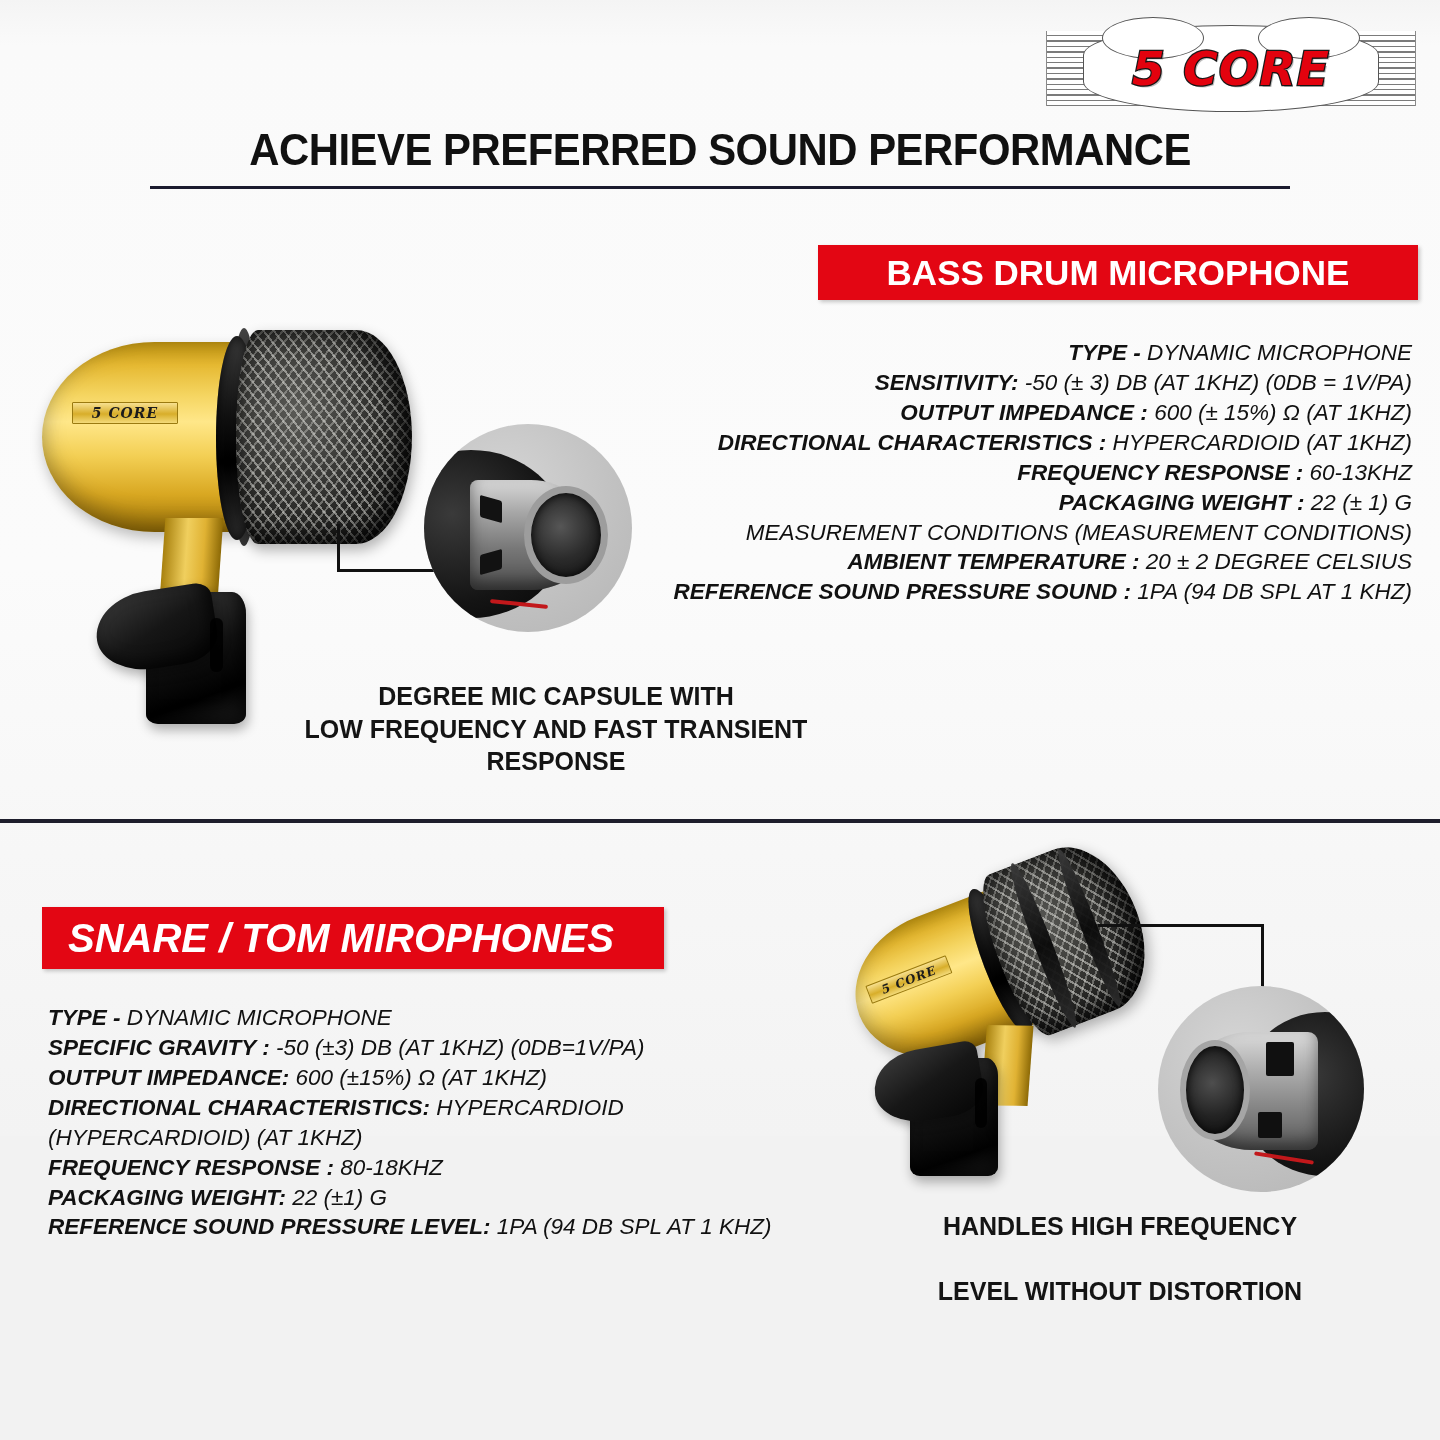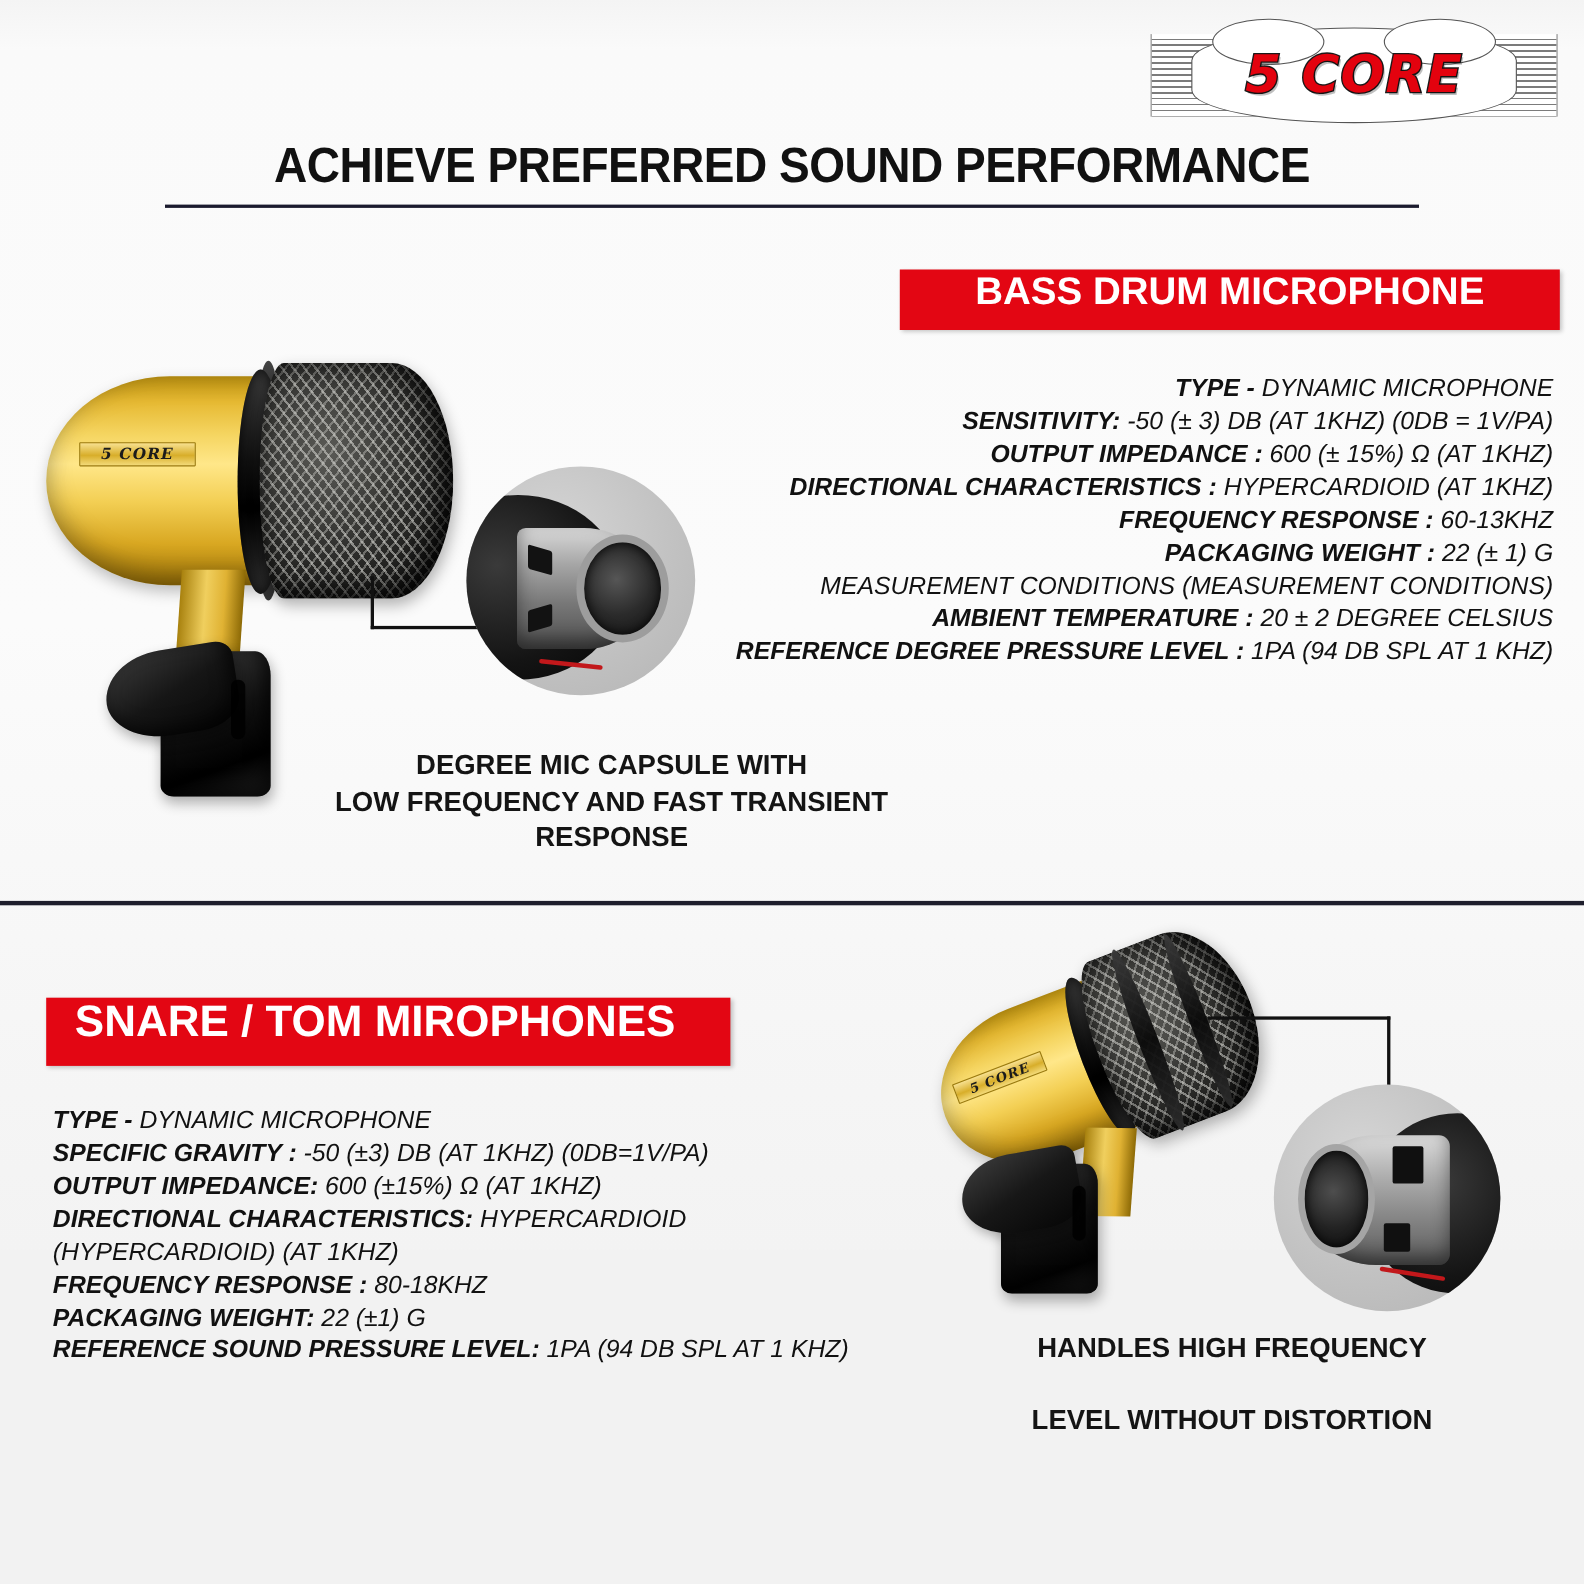--- a/index.html
+++ b/index.html
@@ -74,36 +74,37 @@
   }
   
   .section-divider {
     position:absolute; left:0; top:819px; width:1440px; height:4px;
     background:#1e1e2c;
   }
   
   .banner {
     position:absolute;
     background:#e30613;
-    display:flex; align-items:flex-start;
+    display:flex; align-items:center;
     color:#fff;
     font-family:"Liberation Sans Narrow","Liberation Sans",sans-serif;
     font-weight:bold;
     letter-spacing:0px;
     box-shadow:2px 2px 4px rgba(0,0,0,.22);
   }
   #banner-bass {
     left:818px; top:245px; width:600px; height:55px;
     justify-content:center;
     font-size:35px;
   }
   #banner-snare {
     left:42px; top:907px; width:622px; height:62px;
     padding-left:26px;
     font-size:40px;
+    font-style:italic;
   }
   
   .spec-list {
     position:absolute;
     color:#111;
     line-height:1.33;
     font-style:italic;
   }
   #spec-bass {
     right:28px; top:338px; width:770px;
@@ -341,21 +342,21 @@
 
   <div class="spec-list" id="spec-bass">
       <div class="spec-row"><span class="spec-key">TYPE - </span><span class="spec-val">DYNAMIC MICROPHONE</span></div>
       <div class="spec-row"><span class="spec-key">SENSITIVITY: </span><span class="spec-val">-50 (± 3) DB (AT 1KHZ) (0DB = 1V/PA)</span></div>
       <div class="spec-row"><span class="spec-key">OUTPUT IMPEDANCE : </span><span class="spec-val">600 (± 15%) Ω (AT 1KHZ)</span></div>
       <div class="spec-row"><span class="spec-key">DIRECTIONAL CHARACTERISTICS : </span><span class="spec-val">HYPERCARDIOID (AT 1KHZ)</span></div>
       <div class="spec-row"><span class="spec-key">FREQUENCY RESPONSE : </span><span class="spec-val">60-13KHZ</span></div>
       <div class="spec-row"><span class="spec-key">PACKAGING WEIGHT : </span><span class="spec-val">22 (± 1) G</span></div>
       <div class="spec-row"><span class="spec-val">MEASUREMENT CONDITIONS (MEASUREMENT CONDITIONS)</span></div>
       <div class="spec-row"><span class="spec-key">AMBIENT TEMPERATURE : </span><span class="spec-val">20 ± 2 DEGREE CELSIUS</span></div>
-      <div class="spec-row"><span class="spec-key">REFERENCE DEGREE PRESSURE LEVEL : </span><span class="spec-val">1PA (94 DB SPL AT 1 KHZ)</span></div>
+      <div class="spec-row"><span class="spec-key">REFERENCE SOUND PRESSURE SOUND : </span><span class="spec-val">1PA (94 DB SPL AT 1 KHZ)</span></div>
     </div>
 
   <div class="caption" id="caption-bass"><span>DEGREE MIC CAPSULE WITH</span><br><span>LOW FREQUENCY AND FAST  TRANSIENT</span><br><span>RESPONSE</span></div>
 
   <div class="stage" id="mic-bass">
     <div class="mic-body" id="bass-body"></div>
     <div class="mic-badge" id="bass-badge">5 CORE</div>
     <div id="bass-grille-ring"></div>
     <div class="mic-collar" id="bass-collar"></div>
     <div class="mic-grille" id="bass-grille"></div>

